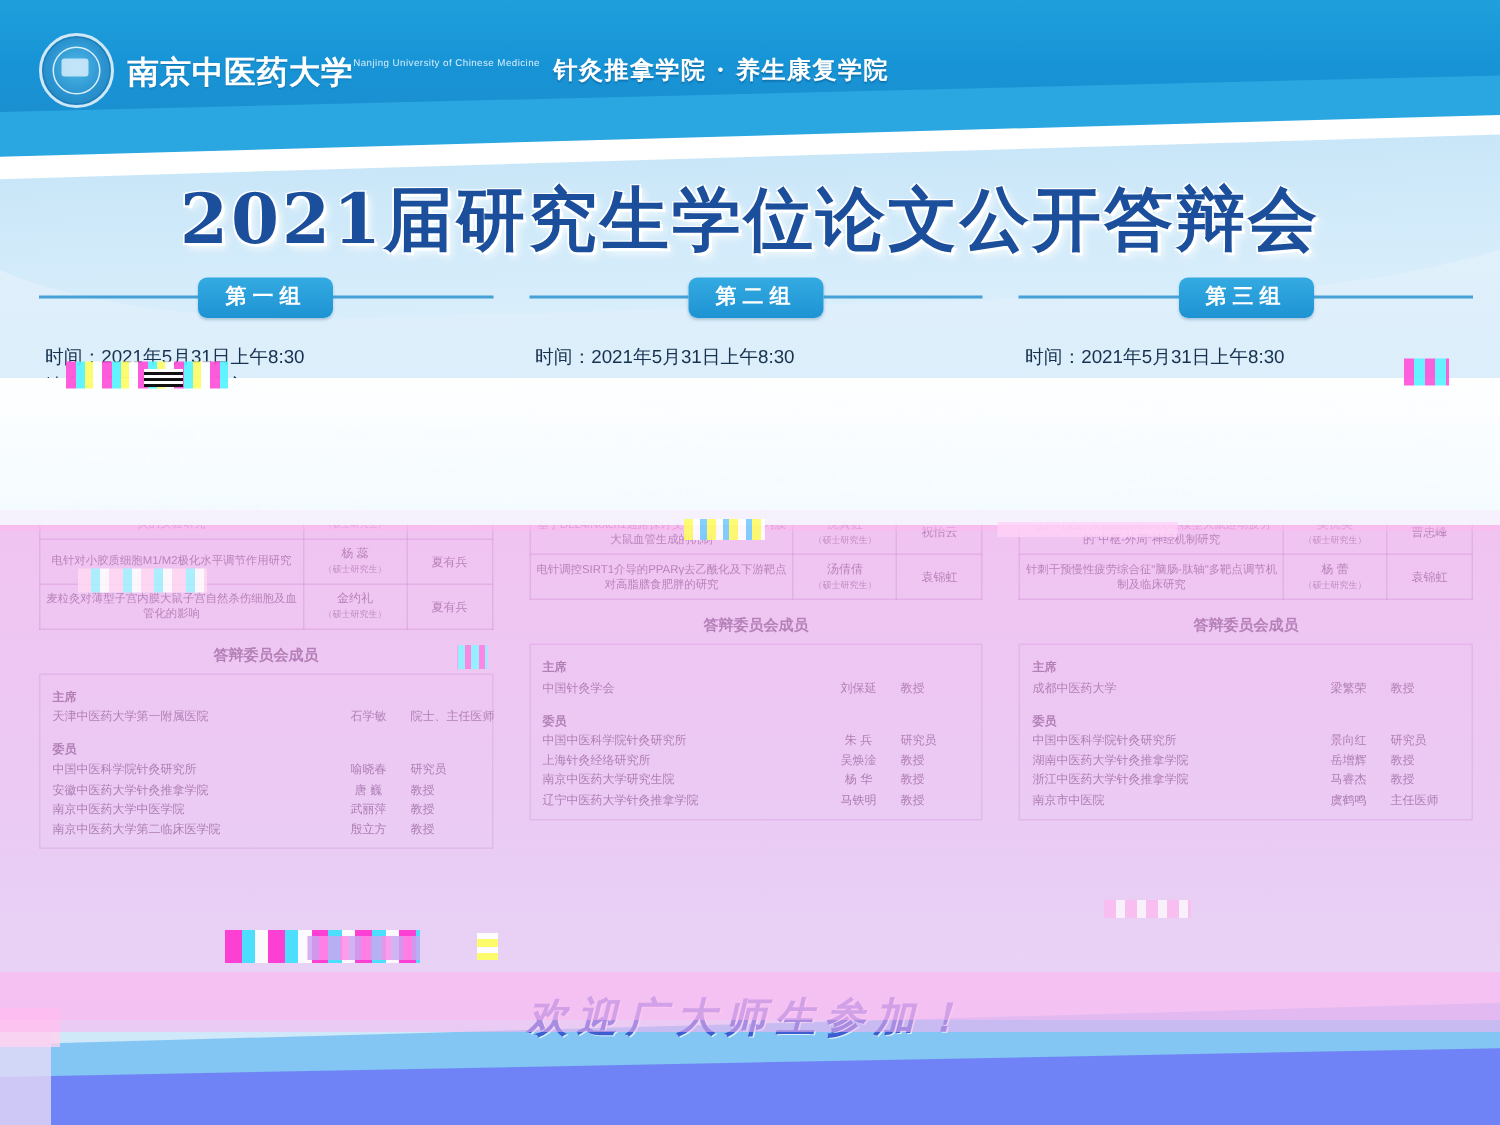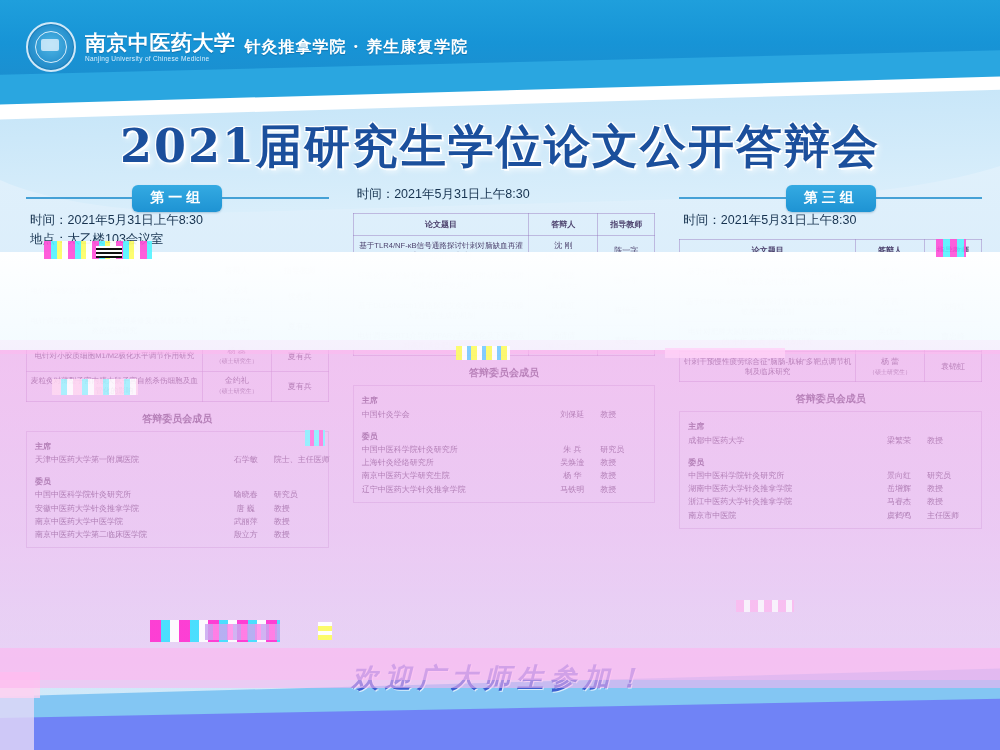--- a/index.html
+++ b/index.html
@@ -26,40 +26,40 @@
 
   
   .logobar{position:absolute;left:26px;top:22px;display:flex;align-items:center;gap:9px;z-index:9;}
   .crest{width:46px;height:46px;border-radius:50%;
     background:radial-gradient(circle at 50% 45%, #4fb7e6 0%, #2a93cf 55%, #1b7db8 100%);
     border:2px solid #cfe8f8;position:relative;box-shadow:0 0 0 1px #1b7db8 inset;}
   .crest:before{content:"";position:absolute;left:7px;top:7px;right:7px;bottom:7px;border-radius:50%;
     border:1px solid #d8eefb;}
   .crest:after{content:"";position:absolute;left:13px;top:15px;width:18px;height:12px;border-radius:2px;
     background:#e9f6ff;opacity:.75;}
-  .uname{display:flex;flex-direction:column;line-height:1;}
+  .uname{display:flex;flex-direction:row;line-height:1;}
   .uname .cn{font-family:"DejaVu Serif","Liberation Serif",serif;font-weight:bold;font-size:21px;color:#ffffff;
     letter-spacing:.5px;text-shadow:0 1px 1px rgba(0,60,110,.35);}
   .uname .en{font-size:6.5px;color:#d9eefc;letter-spacing:.3px;margin-top:3px;white-space:nowrap;}
   .college{font-family:"DejaVu Serif","Liberation Serif",serif;font-weight:bold;font-size:16px;color:#fff;
     letter-spacing:1px;margin-left:0;text-shadow:0 1px 1px rgba(0,60,110,.35);}
 
   
   .title{position:absolute;left:0;top:116px;width:1000px;text-align:center;z-index:6;
     font-family:"DejaVu Serif","Liberation Serif",serif;font-weight:bold;font-size:46px;
     color:#1b4f9c;letter-spacing:2px;
     text-shadow:2px 2px 0 #ffffff, -1px -1px 0 #ffffff, 1px -1px 0 #fff, -1px 1px 0 #fff, 3px 3px 6px rgba(255,255,255,.9);}
 
   
   .cols{position:absolute;left:0;top:185px;width:1000px;height:480px;display:flex;z-index:5;}
   .col{flex:1;position:relative;padding:0 12px;box-sizing:border-box;}
   .col.c1{padding-left:26px;}
   .col.c3{padding-right:18px;}
 
-  .grouphead{position:relative;display:flex;align-items:center;justify-content:flex-start;height:26px;margin-bottom:0;}
+  .grouphead{position:relative;display:flex;align-items:center;justify-content:flex-start;height:26px;margin-bottom:18px;}
   .grouphead .line{flex:1;height:2px;background:#2a93cf;opacity:.85;}
   .pill{background:linear-gradient(180deg,#34aae2 0%,#1e93d3 100%);color:#fff;font-weight:bold;
     font-size:14px;letter-spacing:4px;padding:4px 18px 5px;border-radius:6px;white-space:nowrap;
     font-family:"DejaVu Sans","Liberation Sans",sans-serif;box-shadow:0 1px 2px rgba(0,70,120,.25);}
 
   .meta{font-size:12.5px;color:#16324f;line-height:1.55;padding-left:4px;}
   .meta div{white-space:nowrap;}
 
   
   .tbl{width:100%;border-collapse:collapse;margin-top:9px;font-size:8px;color:#4a3f6b;}
@@ -220,20 +220,25 @@
           <div class="cmt-row">
             <span class="org">南京中医药大学第二临床医学院</span>
             <span class="nm">殷立方</span>
             <span class="rk">教授</span>
           </div>
         </div>
       </div>
     </div>
 
     <div class="col c2">
+      <div class="grouphead">
+        <div class="line"></div>
+        <div class="pill">第二组</div>
+        <div class="line"></div>
+      </div>
       <div class="meta">
         <div>时间：2021年5月31日上午8:30</div>
       </div>
       <table class="tbl">
         <thead>
             <tr>
           <th>论文题目</th>
           <th>答辩人</th>
           <th>指导教师</th>
         </tr>

